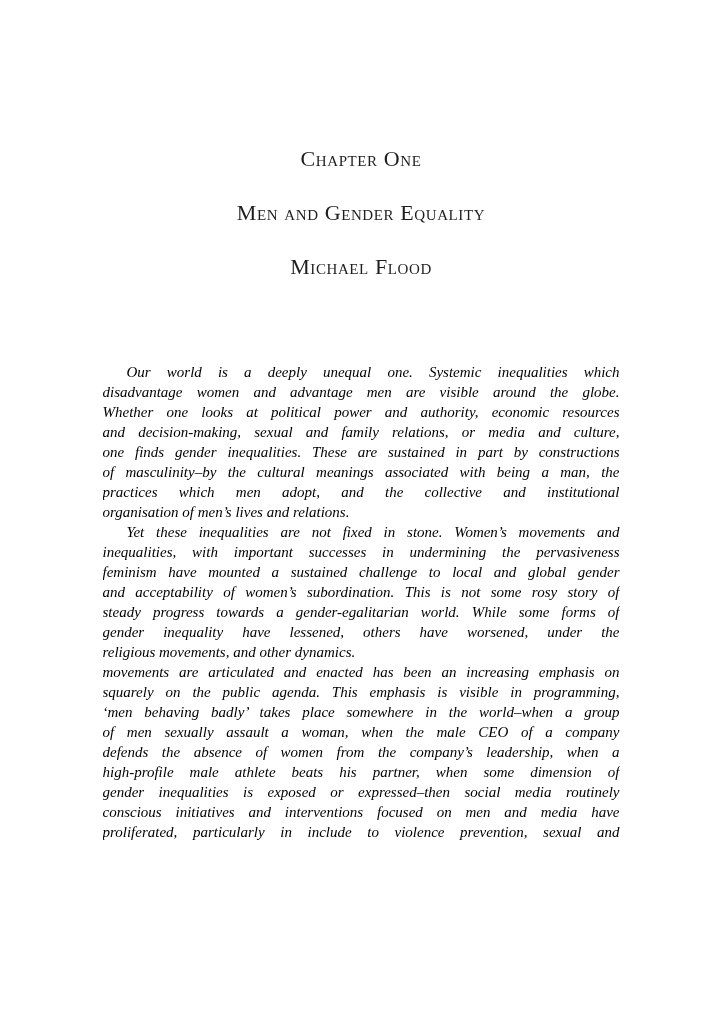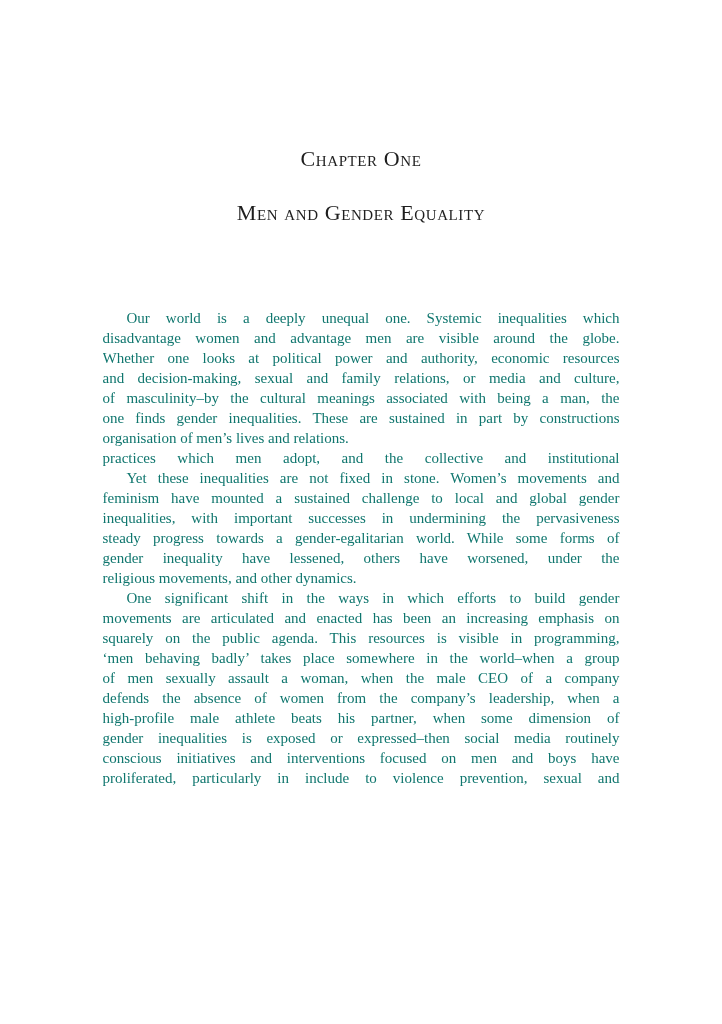--- a/index.html
+++ b/index.html
@@ -28,21 +28,22 @@
     letter-spacing: 0.6px;
     font-weight: normal;
     margin: 0 0 26px 0;
     color: #1e1e1e;
   }
   .body-text {
     width: 517px;
     margin: 81px auto 12px auto;
     font-size: 15px;
     line-height: 20px;
-    color: #0f766e;
+    color: #000000;
+    font-style: italic;
   }
   .para {
     margin: 0;
   }
   .line {
     text-align: justify;
     text-align-last: justify;
     height: 20px;
     overflow: hidden;
     white-space: nowrap;
@@ -55,46 +56,47 @@
     text-indent: 24px;
   }
 </style>
 </head>
 <body>
 
 <div class="page">
   <div class="headings">
     <div class="heading">Chapter One</div>
     <div class="heading">Men and Gender Equality</div>
+    <div class="heading">Michael Flood</div>
   </div>
   <div class="body-text">
       <div class="para">
         <div class="line indented">Our world is a deeply unequal one. Systemic inequalities which</div>
         <div class="line">disadvantage women and advantage men are visible around the globe.</div>
         <div class="line">Whether one looks at political power and authority, economic resources</div>
         <div class="line">and decision-making, sexual and family relations, or media and culture,</div>
+        <div class="line">one finds gender inequalities. These are sustained in part by constructions</div>
         <div class="line">of masculinity–by the cultural meanings associated with being a man, the</div>
-        <div class="line">one finds gender inequalities. These are sustained in part by constructions</div>
+        <div class="line">practices which men adopt, and the collective and institutional</div>
         <div class="line last-line">organisation of men’s lives and relations.</div>
-        <div class="line">practices which men adopt, and the collective and institutional</div>
       </div>
       <div class="para">
         <div class="line indented">Yet these inequalities are not fixed in stone. Women’s movements and</div>
+        <div class="line">inequalities, with important successes in undermining the pervasiveness</div>
         <div class="line">feminism have mounted a sustained challenge to local and global gender</div>
-        <div class="line">inequalities, with important successes in undermining the pervasiveness</div>
+        <div class="line">and acceptability of women’s subordination. This is not some rosy story of</div>
         <div class="line">steady progress towards a gender-egalitarian world. While some forms of</div>
         <div class="line">gender inequality have lessened, others have worsened, under the</div>
         <div class="line last-line">religious movements, and other dynamics.</div>
       </div>
       <div class="para">
-        <div class="line indented">One significant shift in the ways in which efforts to build gender</div>
         <div class="line">movements are articulated and enacted has been an increasing emphasis on</div>
-        <div class="line">squarely on the public agenda. This resources is visible in programming,</div>
+        <div class="line">squarely on the public agenda. This emphasis is visible in programming,</div>
         <div class="line">‘men behaving badly’ takes place somewhere in the world–when a group</div>
         <div class="line">of men sexually assault a woman, when the male CEO of a company</div>
         <div class="line">defends the absence of women from the company’s leadership, when a</div>
         <div class="line">high-profile male athlete beats his partner, when some dimension of</div>
         <div class="line">gender inequalities is exposed or expressed–then social media routinely</div>
-        <div class="line">conscious initiatives and interventions focused on men and boys have</div>
+        <div class="line">conscious initiatives and interventions focused on men and media have</div>
         <div class="line">proliferated, particularly in include to violence prevention, sexual and</div>
       </div>
     </div>
 </div>
 
 </body></html>

